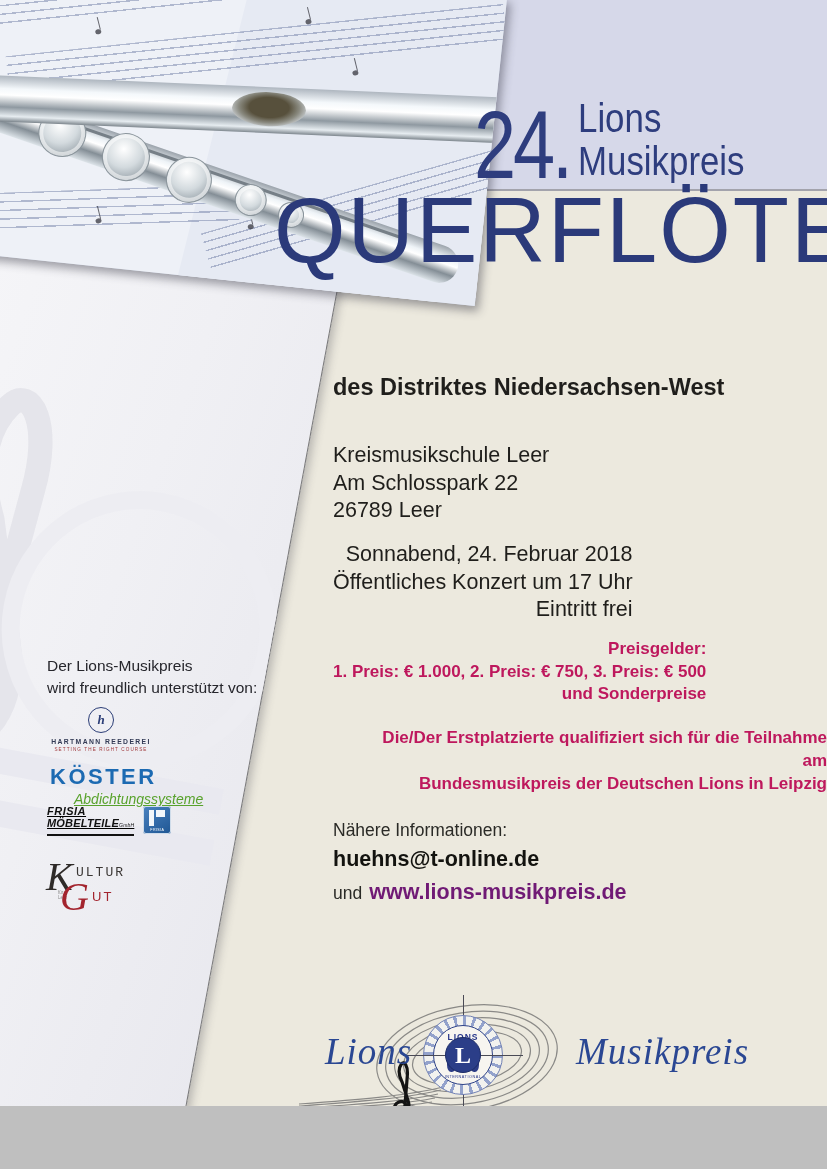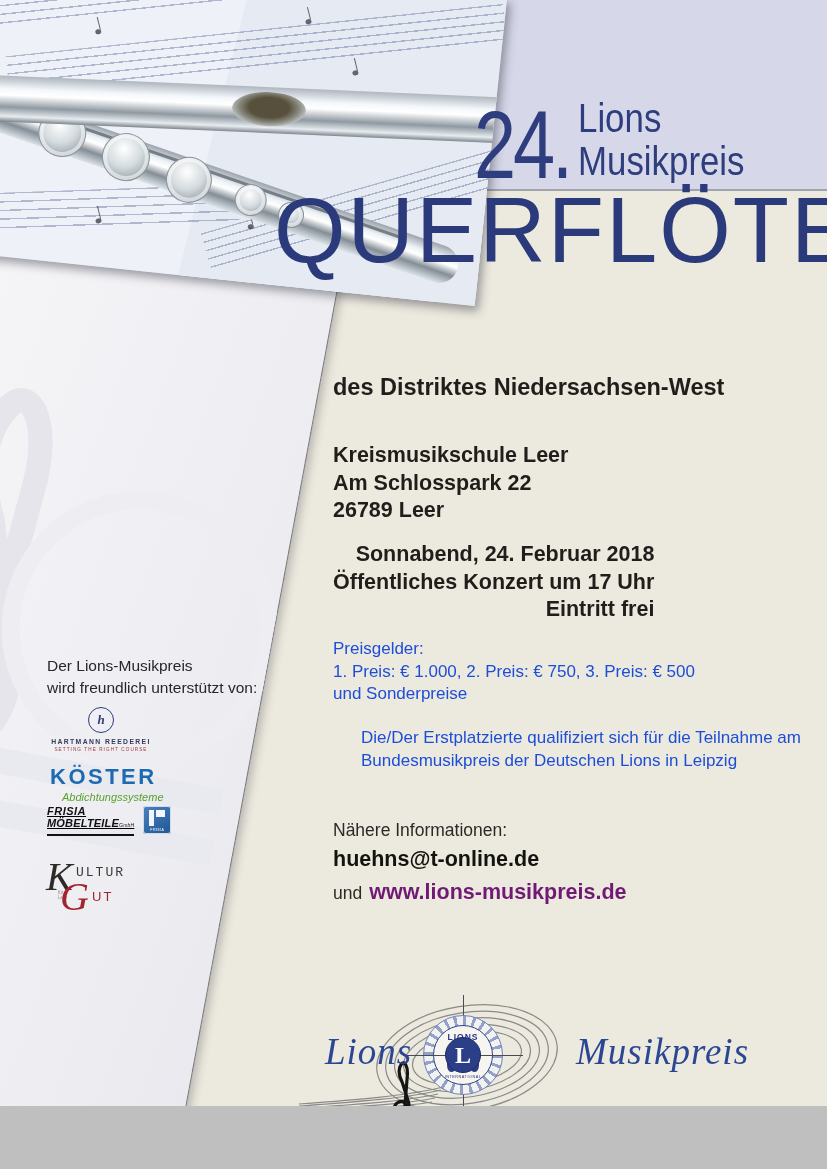--- a/index.html
+++ b/index.html
@@ -55,44 +55,44 @@
   .t-org1{position:absolute;left:578px;top:98px;z-index:5;font-size:41px;line-height:1;font-weight:300;
           color:#2e3d7e;transform:scaleX(.85);transform-origin:0 0;}
   .t-org2{position:absolute;left:578px;top:141px;z-index:5;font-size:41px;line-height:1;font-weight:300;
           color:#2e3d7e;transform:scaleX(.85);transform-origin:0 0;}
   .t-instr{position:absolute;left:274px;top:184px;z-index:5;font-size:92px;line-height:1;font-weight:300;
            color:#2b3a7a;letter-spacing:2px;}
 
   
   .col{position:absolute;left:333px;z-index:5;color:#1f1e1b;}
   .district{top:374px;font-size:23.5px;font-weight:bold;}
-  .block-bold{font-size:21.5px;font-weight:bold;line-height:27.5px;}
+  .block-bold{font-size:21.5px;font-weight:normal;line-height:27.5px;}
   .venue{top:442px;}
   .event{top:541px;text-align:right;}
-  .gray{color:#1d4ed8;font-weight:normal;}
+  .gray{color:#be185d;font-weight:bold;text-align:right;}
   .prizes{top:638px;font-size:17px;line-height:22.5px;}
   .qual{top:726px;font-size:17px;line-height:23px;margin-left:28px;}
   .info-label{top:820px;font-size:17.5px;color:#2a2a26;}
   .info-email{top:847px;font-size:21.5px;font-weight:bold;color:#13130f;}
   .info-web{top:880px;display:flex;align-items:baseline;gap:7px;}
   .info-web .pre{font-size:17.5px;color:#2a2a26;}
   .info-web .site{font-size:21.5px;font-weight:bold;color:#701a75;}
 
   
   .side{position:absolute;z-index:5;}
   .sp-head{left:47px;top:655px;font-size:15.5px;line-height:21.5px;color:#26262c;}
   .hartmann{left:47px;top:707px;width:108px;text-align:center;}
   .h-circle{margin:0 auto;width:24px;height:24px;border:1.6px solid #2c3e77;border-radius:50%;
             display:flex;align-items:center;justify-content:center;
             font-family:"Liberation Serif",serif;font-style:italic;font-weight:bold;font-size:13px;color:#2c3e77;}
   .h-name{margin-top:5px;font-size:6.8px;letter-spacing:1.4px;font-weight:bold;color:#323a55;}
   .h-tag{margin-top:2px;font-size:4.6px;letter-spacing:1.1px;color:#a0393c;}
   .koester{left:50px;top:764px;}
   .k-name{font-size:22px;font-weight:800;color:#1c6ab2;letter-spacing:2.5px;}
-  .k-tag{margin:1px 0 0 12px;font-size:11px;font-style:italic;color:#58a22c;}
+  .k-tag{margin:1px 0 0 24px;font-size:14px;font-style:italic;color:#58a22c;text-decoration:underline;}
   .frisia{left:47px;top:806px;display:flex;align-items:flex-start;text-decoration:underline;}
   .f-text{font-style:italic;font-weight:800;color:#111;border-bottom:2px solid #111;padding-bottom:3px;}
   .f-l1{font-size:11px;letter-spacing:.5px;line-height:11px;}
   .f-l2{font-size:11px;letter-spacing:.2px;line-height:12px;}
   .f-suffix{font-size:5px;font-weight:normal;}
   .f-badge{margin-left:9px;width:28px;height:28px;border-radius:3px;position:relative;
            background:linear-gradient(145deg,#4a82c0,#1f5693);box-shadow:inset 0 0 0 1px #cfdcea;}
   .f-badge::before{content:"";position:absolute;left:6px;top:4px;width:5px;height:16px;background:#f2f6fa;}
   .f-badge::after{content:"";position:absolute;left:13px;top:4px;width:9px;height:7px;background:#f2f6fa;}
   .f-badge-txt{position:absolute;left:0;right:0;bottom:2px;text-align:center;font-size:3.6px;color:#fff;letter-spacing:.4px;}

